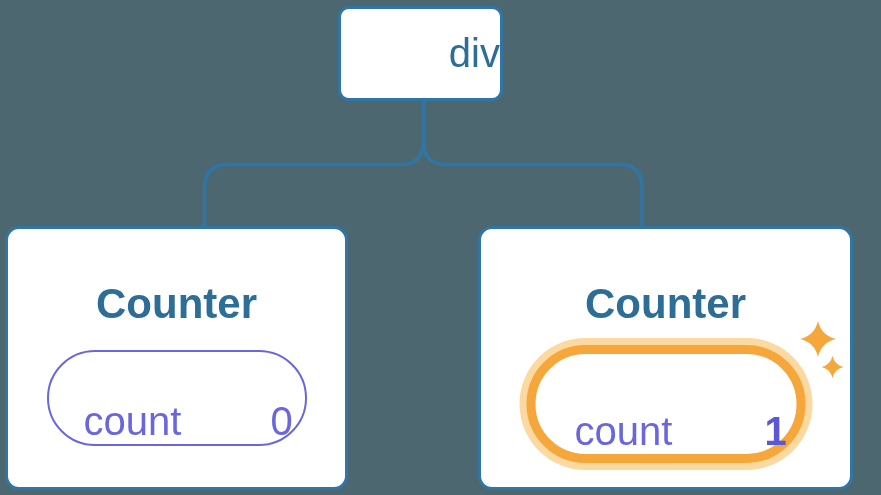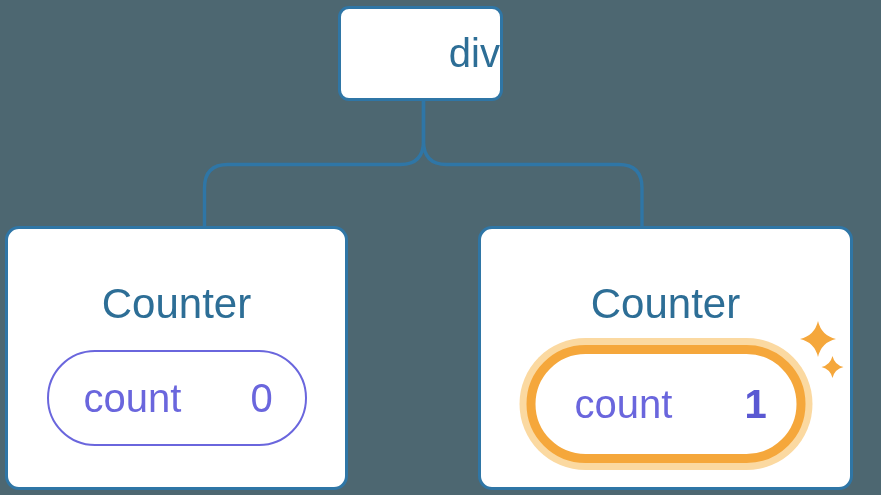--- a/index.html
+++ b/index.html
@@ -66,39 +66,40 @@
   }
   .card-left  { left: 5px;   width: 343px; }
   .card-right { left: 478px; width: 375px; }
 
   .card-title {
     position: absolute;
     top: 54px; left: 0;
     width: 100%;
     text-align: center;
     font-size: 42px;
-    font-weight: 400;
+    font-weight: 700;
     line-height: 1;
     color: var(--text-blue);
   }
 
   .state-pill {
     position: absolute;
     left: 50%;
     transform: translateX(-50%);
     top: 121px;
     width: 260px; height: 96px;
     background: var(--card-bg);
     border: 2.5px solid var(--state-purple);
     border-radius: 999px;
     display: flex;
-    align-items: center;
+    align-items: flex-end;
     font-size: 40px;
     color: var(--state-purple);
     z-index: 2;
+    gap: 20px;
   }
   .pill-key {
     width: 168px;
     display: flex; align-items: center; justify-content: center;
   }
   .pill-divider {
     width: 0;
     border-right: 2.5px solid var(--state-purple);
   }
   .pill-value {

